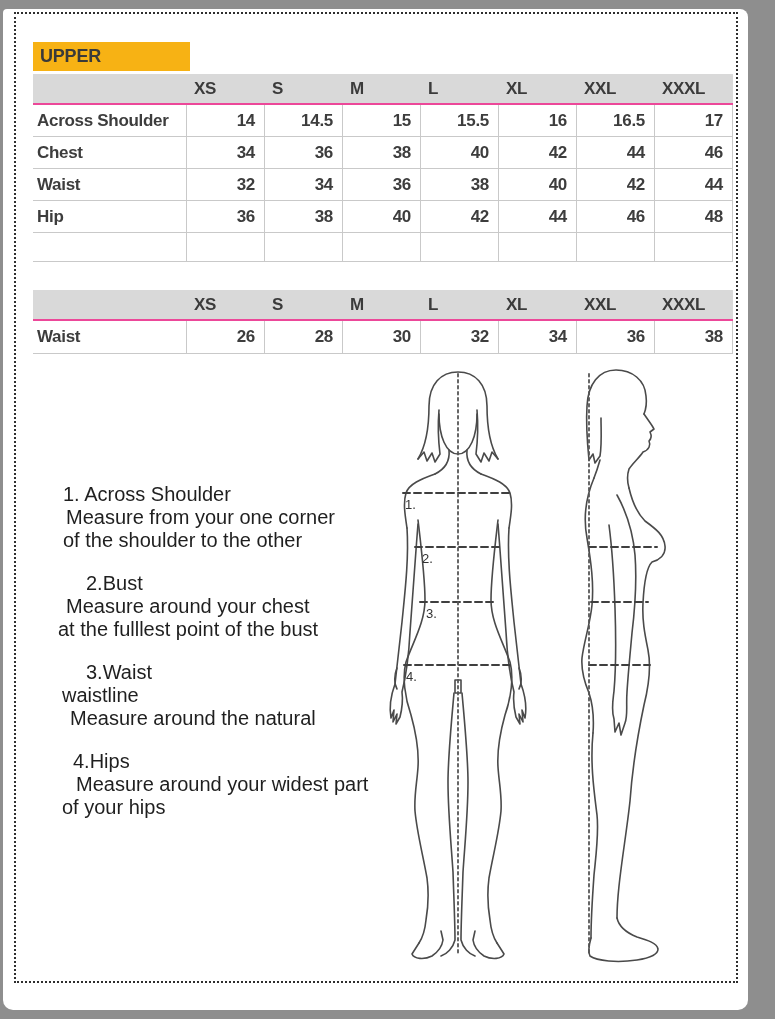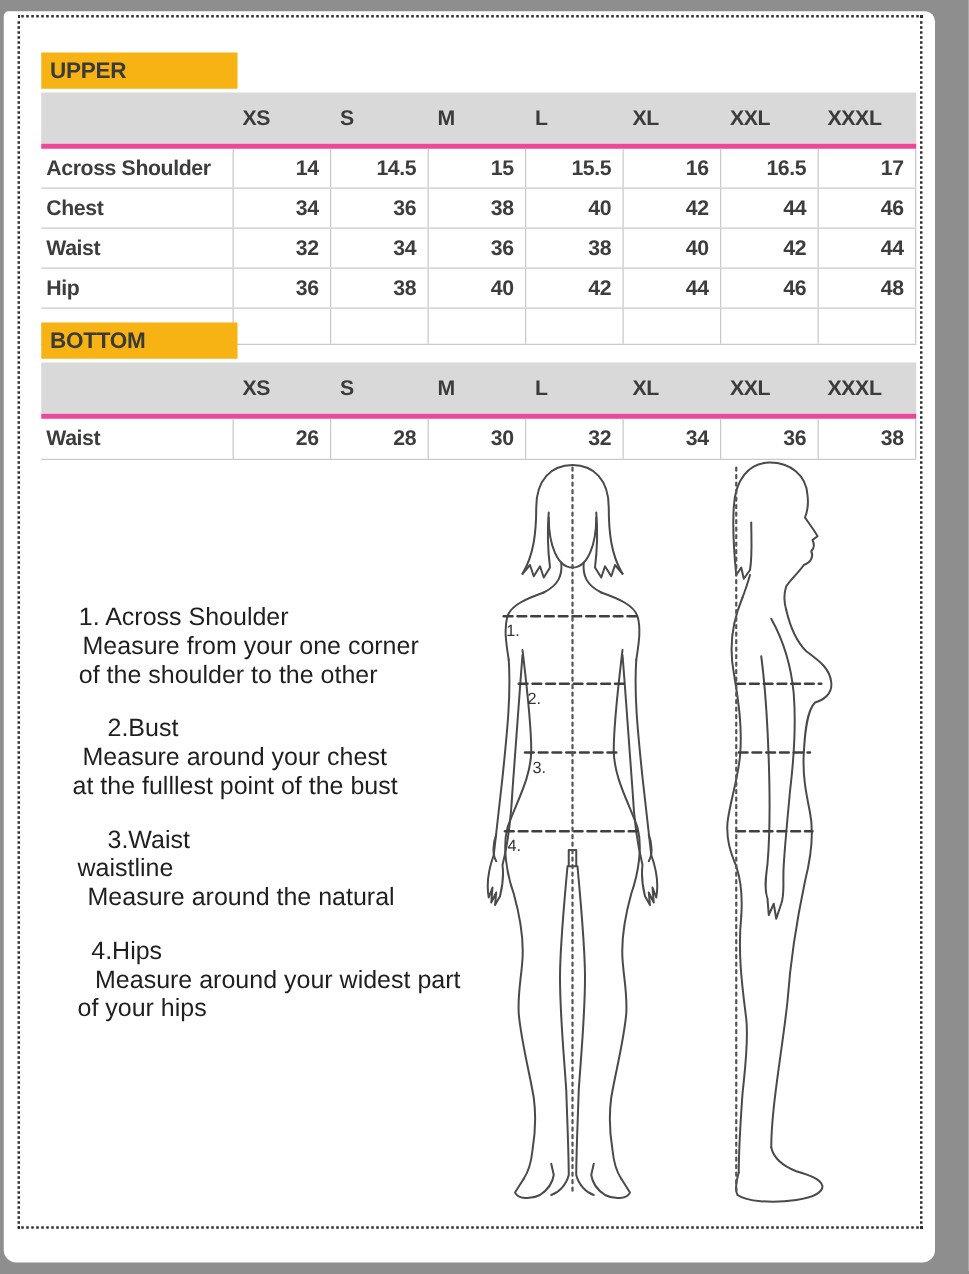--- a/index.html
+++ b/index.html
@@ -23,32 +23,32 @@
     display:flex;align-items:center;padding-left:7px;box-sizing:border-box;
     letter-spacing:-0.2px;
   }
   .chip-upper{top:33px;}
   .chip-bottom{top:249px;}
   .tbl{position:absolute;left:30px;width:700px;color:#3d3d3d;}
   .tbl-upper{top:65px;}
   .tbl-bottom{top:281px;}
   .thead{
     background:#d9d9d9;display:grid;grid-template-columns:154px repeat(7,1fr);
-    height:41px;align-items:center;
+    height:29px;align-items:center;
   }
   .thead .sz{
     font-weight:700;font-size:17px;color:#3b3b3b;padding-left:7px;
     letter-spacing:-0.3px;
   }
   .trow{
     display:grid;grid-template-columns:154px repeat(7,1fr);
     height:31px;border-bottom:1px solid #c9c9c9;align-items:center;
     font-size:17px;font-weight:700;letter-spacing:-0.3px;
   }
-  .trow.first{border-top:4px solid #ec4899;gap:13px;}
+  .trow.first{border-top:2px solid #ec4899;gap:13px;}
   .trow>div{border-right:1px solid #c9c9c9;height:100%;display:flex;align-items:center;box-sizing:border-box;}
   .trow .rlabel{justify-content:flex-start;padding-left:4px;}
   .trow .val{justify-content:flex-end;padding-right:9px;}
   .trow.empty{height:28px;}
   .trow.last-b{height:32px;}
   .instructions{
     position:absolute;left:55px;top:474px;width:310px;
     font-size:20px;line-height:23px;color:#1f1f1f;
   }
   .iblock{margin:0 0 20px 0;}
@@ -120,21 +120,20 @@
       <div></div>
         <div></div>
       <div></div>
         <div></div>
       <div></div>
         <div></div>
       <div></div>
     </div>
   </div>
 
-  <div class="size-chip chip-bottom">BOTTOM</div>
 
   <div class="tbl tbl-bottom">
     <div class="thead">
       <span class="sz"></span>
       <span class="sz">XS</span>
       <span class="sz">S</span>
       <span class="sz">M</span>
       <span class="sz">L</span>
       <span class="sz">XL</span>
       <span class="sz">XXL</span>

